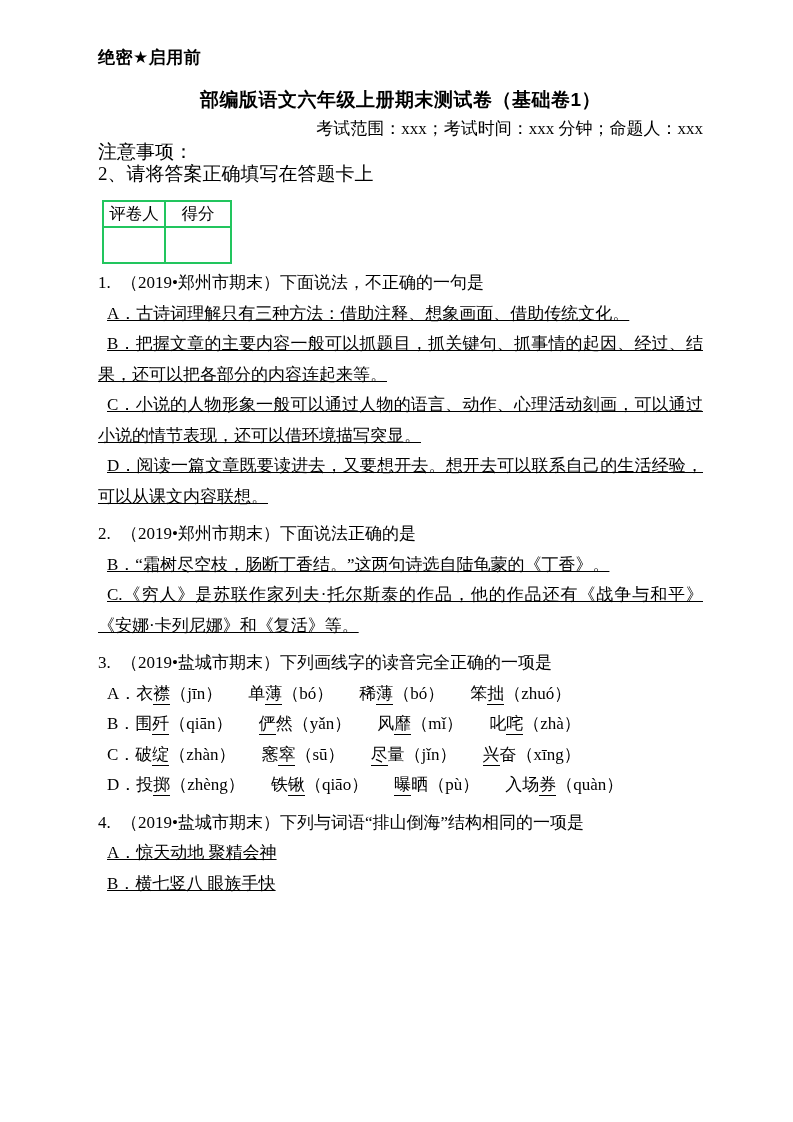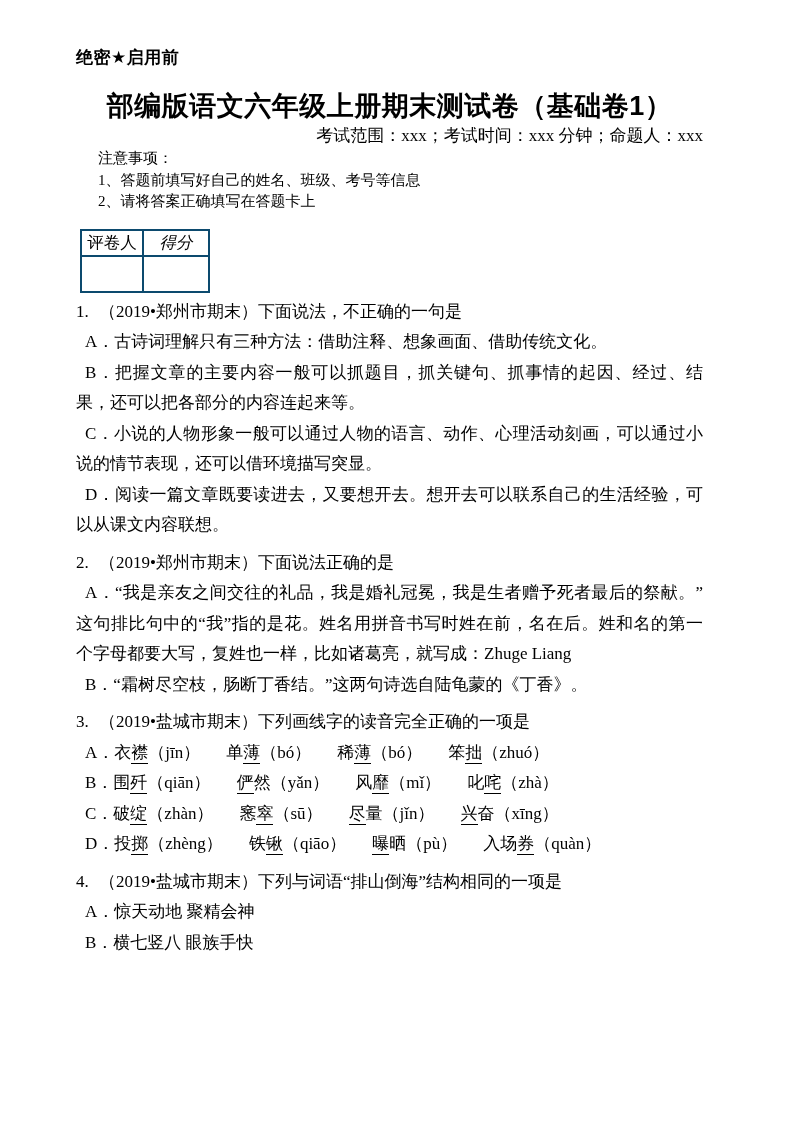--- a/index.html
+++ b/index.html
@@ -2,83 +2,84 @@
 <html lang="zh"><head>
 <meta charset="utf-8">
 <style>
   * { margin:0; padding:0; box-sizing:border-box; }
   html,body { background:#ffffff; }
   .page {
     position:relative;
     width:793px; height:1122px;
     background:#ffffff;
     color:#000000;
-    padding:47px 90px 0 76px;
+    padding:47px 90px 0 98px;
     font-family:"Liberation Serif","DejaVu Serif",serif;
     overflow:hidden;
   }
   .classified {
     font-family:"Liberation Sans","DejaVu Sans",sans-serif;
     font-weight:700;
     font-size:17px; line-height:22px;
     letter-spacing:0.5px;
   }
   .doc-title {
     font-family:"Liberation Sans","DejaVu Sans",sans-serif;
     font-weight:700;
-    font-size:27px; line-height:27px;
+    font-size:19px; line-height:27px;
     text-align:center;
-    margin-top:24px;
+    margin-top:17px;
     letter-spacing:0.5px;
   }
   .exam-info {
     font-size:17px; line-height:24px;
     text-align:right;
     margin-top:4px;
   }
   .notice-title, .notice-item {
-    font-size:15px; line-height:21.5px;margin-left:22px;
+    font-size:19px; line-height:21.5px;
   }
   .section-row {
     display:flex;
     align-items:center;
     margin-top:16px;
     margin-bottom:4px;
   }
   .score-table {
     border-collapse:collapse;
     margin-left:4px;
     flex:none;
   }
   .score-table th, .score-table td {
-    border:2px solid #0c4a6e;
+    border:2px solid #22c55e;
     font-weight:400;
     font-size:16.5px;
     text-align:center;
     vertical-align:middle;
     padding:0;
   }
   .score-table th { width:62px; height:24px; line-height:24px; }
-  .score-table th + th { width:66px;font-style:italic; }
+  .score-table th + th { width:66px; }
   .score-table td { height:36px; }
   .section-heading {
     font-family:"Liberation Sans","DejaVu Sans",sans-serif;
     font-weight:700;
     font-size:17.5px;
     line-height:24px;
     margin-left:12px;
   }
   .questions { font-size:17px; line-height:30.5px; }
   .question { margin-bottom:7px; }
   .q-stem { display:flex; }
   .q-num { width:23px; flex:none; }
   .q-text { flex:1; text-align:justify; }
   .q-option {
     text-indent:9px;
     text-align:justify;
+    text-decoration:underline;
   }
   .py-row {
     display:flex;
     padding-left:9px;
     white-space:nowrap;
   }
   .py-label { flex:none; }
   .py-item { margin-right:26px; }
   .py-item:last-child { margin-right:0;text-align:center; }
   .underline-char {
@@ -91,21 +92,20 @@
 
 <div class="page">
 
   <div class="classified">绝密★启用前</div>
 
   <div class="doc-title">部编版语文六年级上册期末测试卷（基础卷1）</div>
 
   <div class="exam-info">考试范围：xxx；考试时间：xxx 分钟；命题人：xxx</div>
 
   <div class="notice-title">注意事项：</div>
-  <div class="notice-item">1、答题前填写好自己的姓名、班级、考号等信息</div>
   <div class="notice-item">2、请将答案正确填写在答题卡上</div>
 
   <div class="section-row">
     <table class="score-table">
       <tbody>
         <tr>
           <th>评卷人</th>
           <th>得分</th>
         </tr>
         <tr>
@@ -127,22 +127,22 @@
       <p class="q-option">B．把握文章的主要内容一般可以抓题目，抓关键句、抓事情的起因、经过、结果，还可以把各部分的内容连起来等。</p>
       <p class="q-option">C．小说的人物形象一般可以通过人物的语言、动作、心理活动刻画，可以通过小说的情节表现，还可以借环境描写突显。</p>
       <p class="q-option">D．阅读一篇文章既要读进去，又要想开去。想开去可以联系自己的生活经验，可以从课文内容联想。</p>
     </div>
 
     <div class="question">
       <div class="q-stem">
         <span class="q-num">2.</span>
         <span class="q-text">（2019•郑州市期末）下面说法正确的是</span>
       </div>
-      <p class="q-option">A．“我是亲友之间交往的礼品，我是婚礼冠冕，我是生者赠予死者最后的祭献。”这句排比句中的“我”指的是花。姓名用拼音书写时姓在前，名在后。姓和名的第一个字母都要大写，复姓也一样，比如诸葛亮，就写成：Zhuge Liang</p>
       <p class="q-option">B．“霜树尽空枝，肠断丁香结。”这两句诗选自陆龟蒙的《丁香》。</p>
+      <p class="q-option">C.《穷人》是苏联作家列夫·托尔斯泰的作品，他的作品还有《战争与和平》《安娜·卡列尼娜》和《复活》等。</p>
     </div>
 
     <div class="question">
       <div class="q-stem">
         <span class="q-num">3.</span>
         <span class="q-text">（2019•盐城市期末）下列画线字的读音完全正确的一项是</span>
       </div>
       <div class="py-row">
         <span class="py-label">A．</span>
         <span class="py-item"><span>衣</span><span class="underline-char">襟</span><span>（jīn）</span></span>

